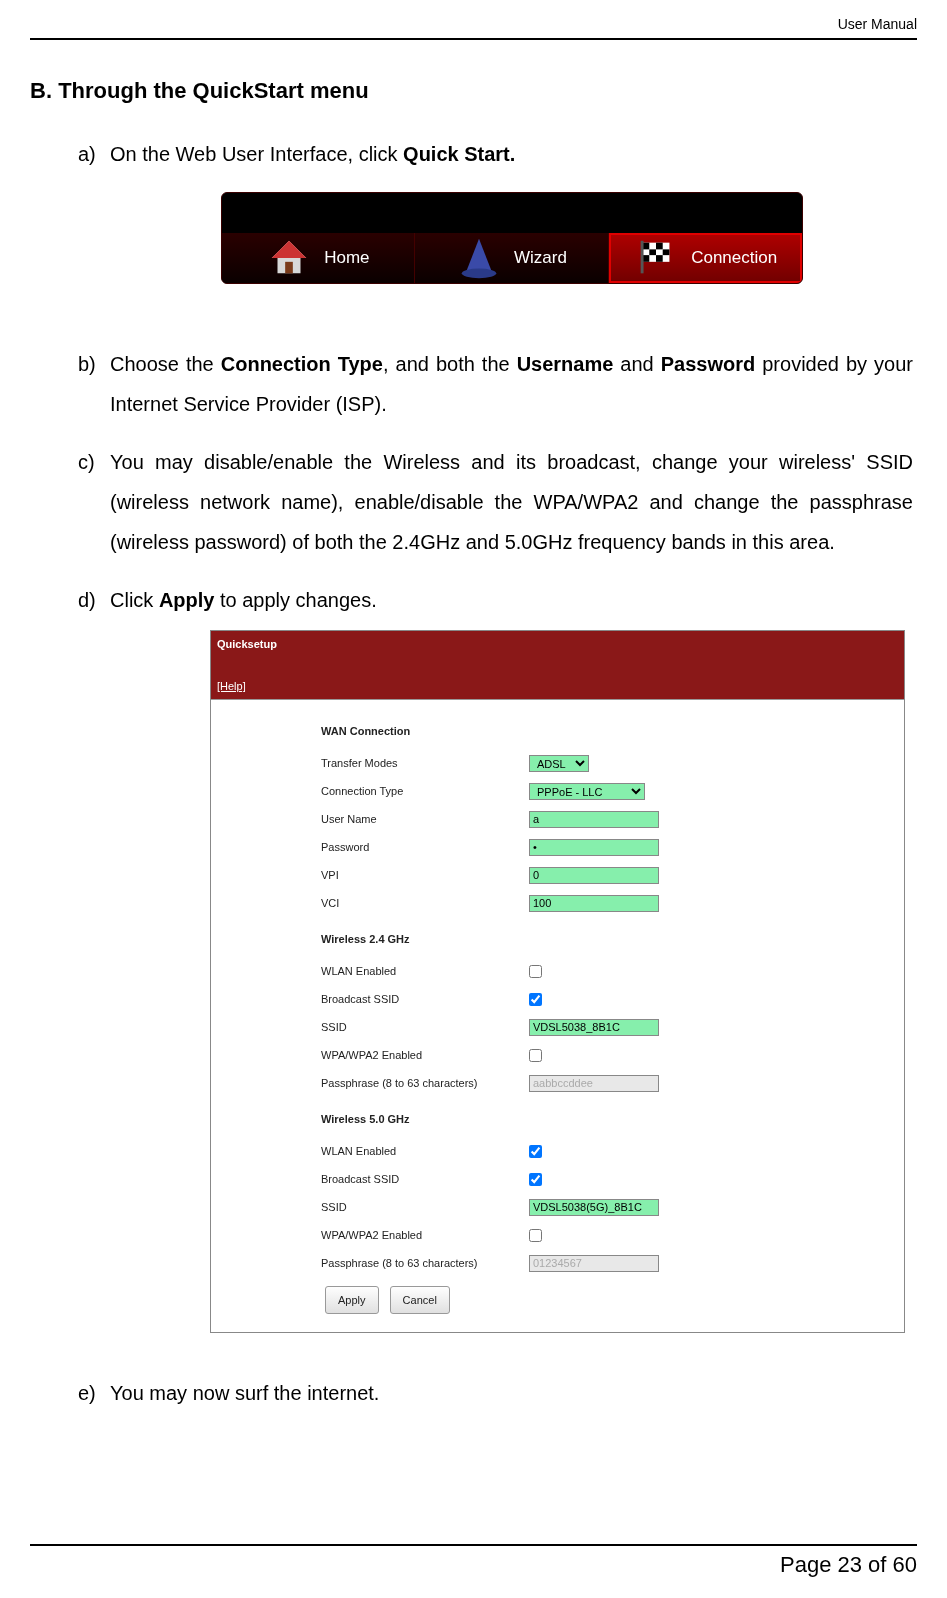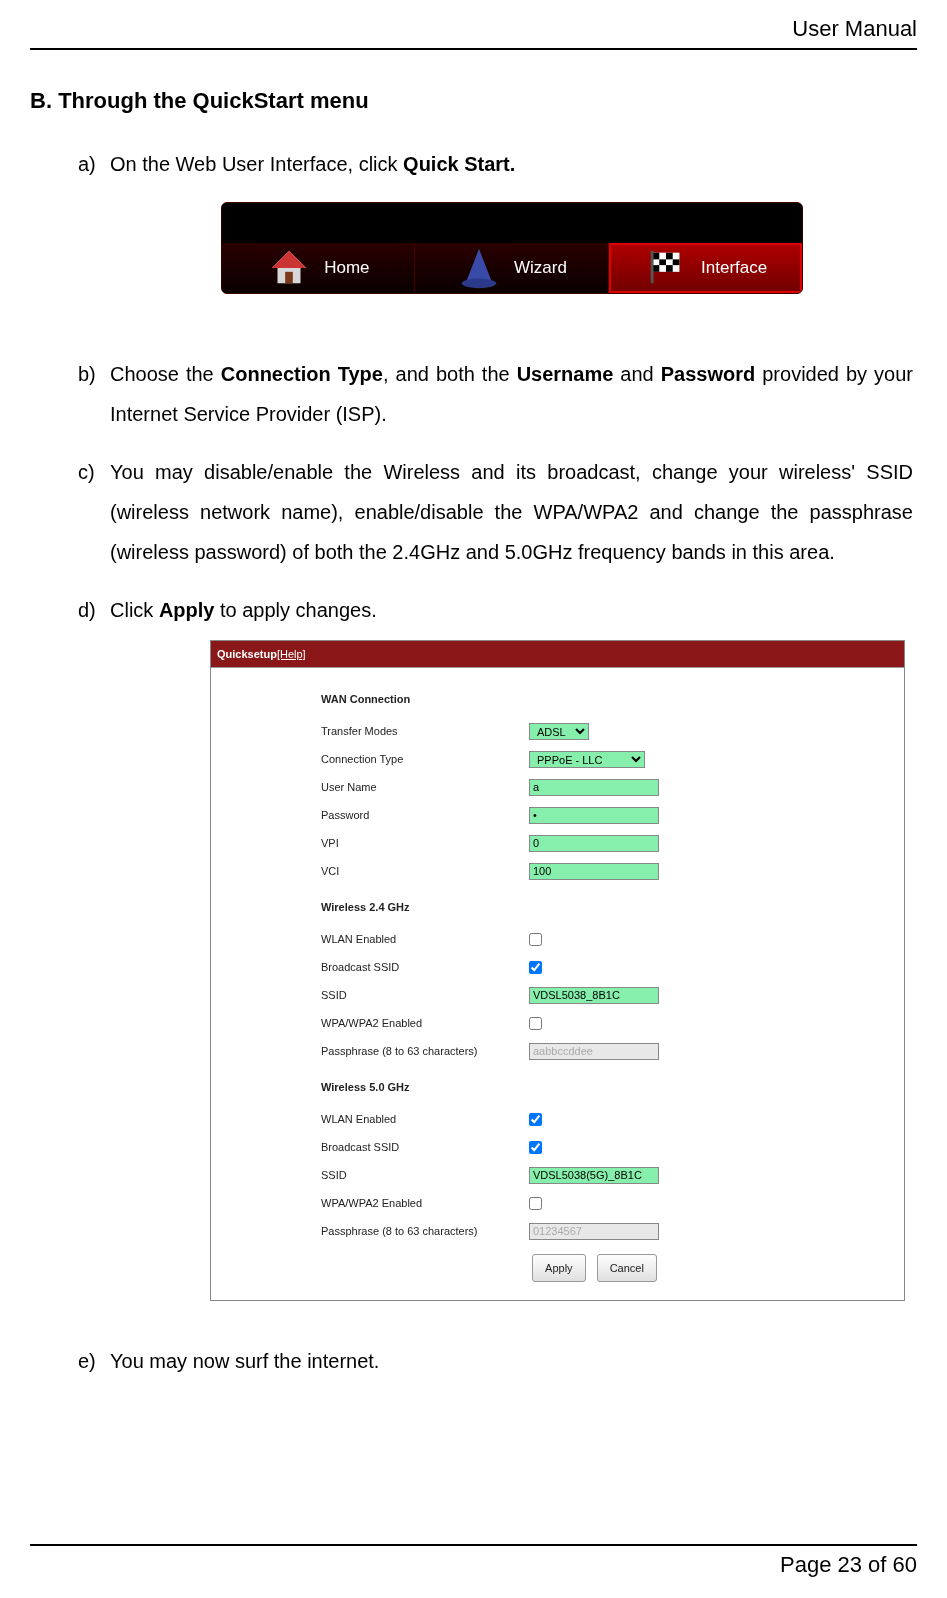--- a/index.html
+++ b/index.html
@@ -11,21 +11,21 @@
     margin: 0 auto;
     position: relative;
   }
   .page {
     padding: 0 30px;
     min-height: 1598px;
     position: relative;
   }
   .header-label {
     text-align: right;
-    font-size: 22px;
+    font-size: 14px;
     padding-top: 16px;
     padding-bottom: 6px;
   }
   hr.rule {
     border: none;
     border-top: 2px solid #000;
     margin: 0;
   }
   .section-title {
     font-weight: bold;
@@ -96,21 +96,22 @@
     padding-bottom: 10px;
   }
   .form-header {
     background: #8a1818;
     color: #fff;
     font-size: 11px;
     font-weight: bold;
     padding: 2px 6px;
     display: flex;
     align-items: baseline;
-    gap: 0;
+    gap: 20px;
+    flex-direction: column;
   }
   .form-header .help { text-decoration: underline; font-weight: normal; }
   .form-divider { border-top: 1px solid #999; margin: 0; }
   .form-body {
     padding: 12px 36px 8px 110px;
     font-family: Verdana, Arial, sans-serif;
     font-size: 11px;
     color: #222;
   }
   .form-row {
@@ -133,21 +134,20 @@
   }
   .f-select { width: 60px; }
   .f-select-wide { width: 116px; }
   .f-check {
     width: 13px; height: 13px;
     border: 1px solid #777;
     background: #fff;
   }
   .f-input.disabled { background: #e8e8e8; color:#aaa; }
   .f-buttons {
-    text-align: center;
     margin-top: 12px;
   }
   .f-btn {
     display: inline-block;
     border: 1px solid #999;
     border-radius: 3px;
     background: linear-gradient(#fefefe,#e0e0e0);
     font-size: 11px;
     padding: 2px 12px;
     margin: 0 4px;
@@ -207,21 +207,21 @@
                   <rect x="10" y="8" width="28" height="20" fill="#fff"></rect>
                   <rect x="10" y="8" width="7" height="7" fill="#000"></rect>
                   <rect x="24" y="8" width="7" height="7" fill="#000"></rect>
                   <rect x="17" y="15" width="7" height="6" fill="#000"></rect>
                   <rect x="31" y="15" width="7" height="6" fill="#000"></rect>
                   <rect x="10" y="21" width="7" height="7" fill="#000"></rect>
                   <rect x="24" y="21" width="7" height="7" fill="#000"></rect>
                   <rect x="8" y="6" width="3" height="34" fill="#555"></rect>
                 </svg>
             </span>
-            <span>Interface</span>
+            <span>Connection</span>
           </div>
         </div>
       </div>
     </li>
 
     <li>
       <span class="marker">b)</span>
       <span>Choose the </span><span class="strong">Connection Type</span><span>, and both the </span><span class="strong">Username</span><span> and </span><span class="strong">Password</span><span> provided by your Internet Service Provider (ISP).</span>
     </li>
 

